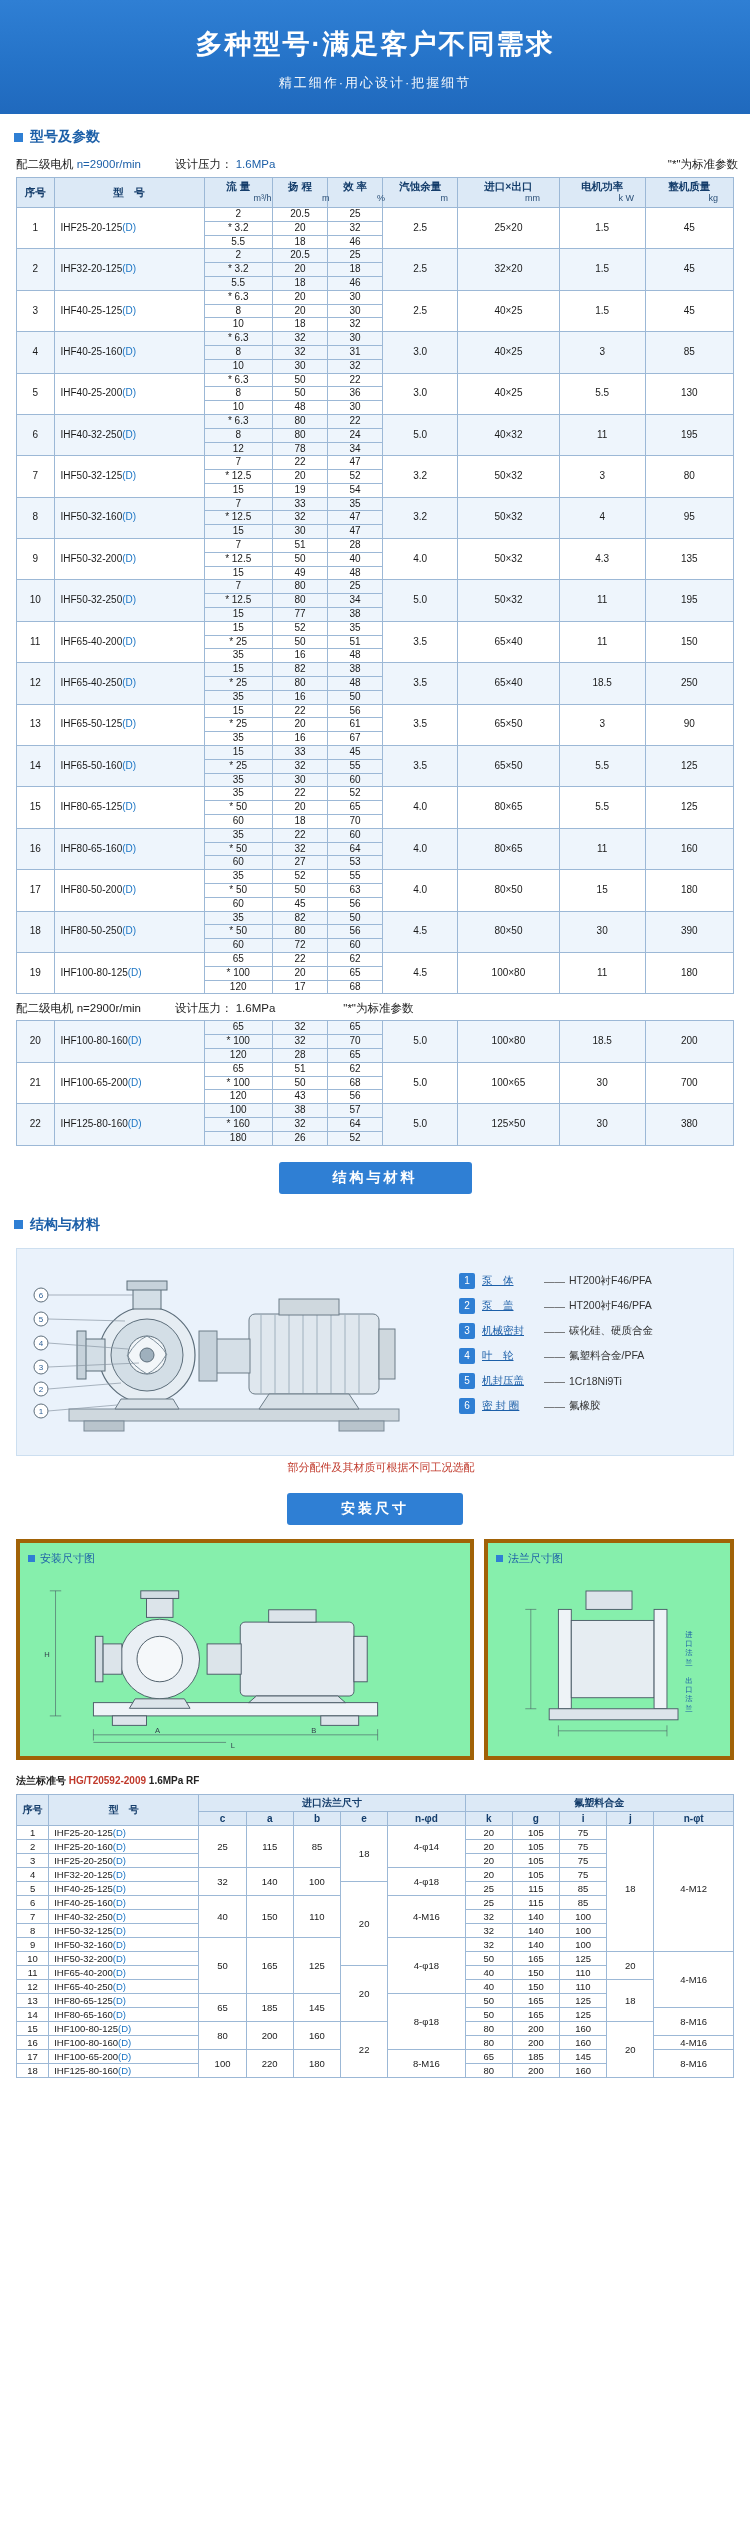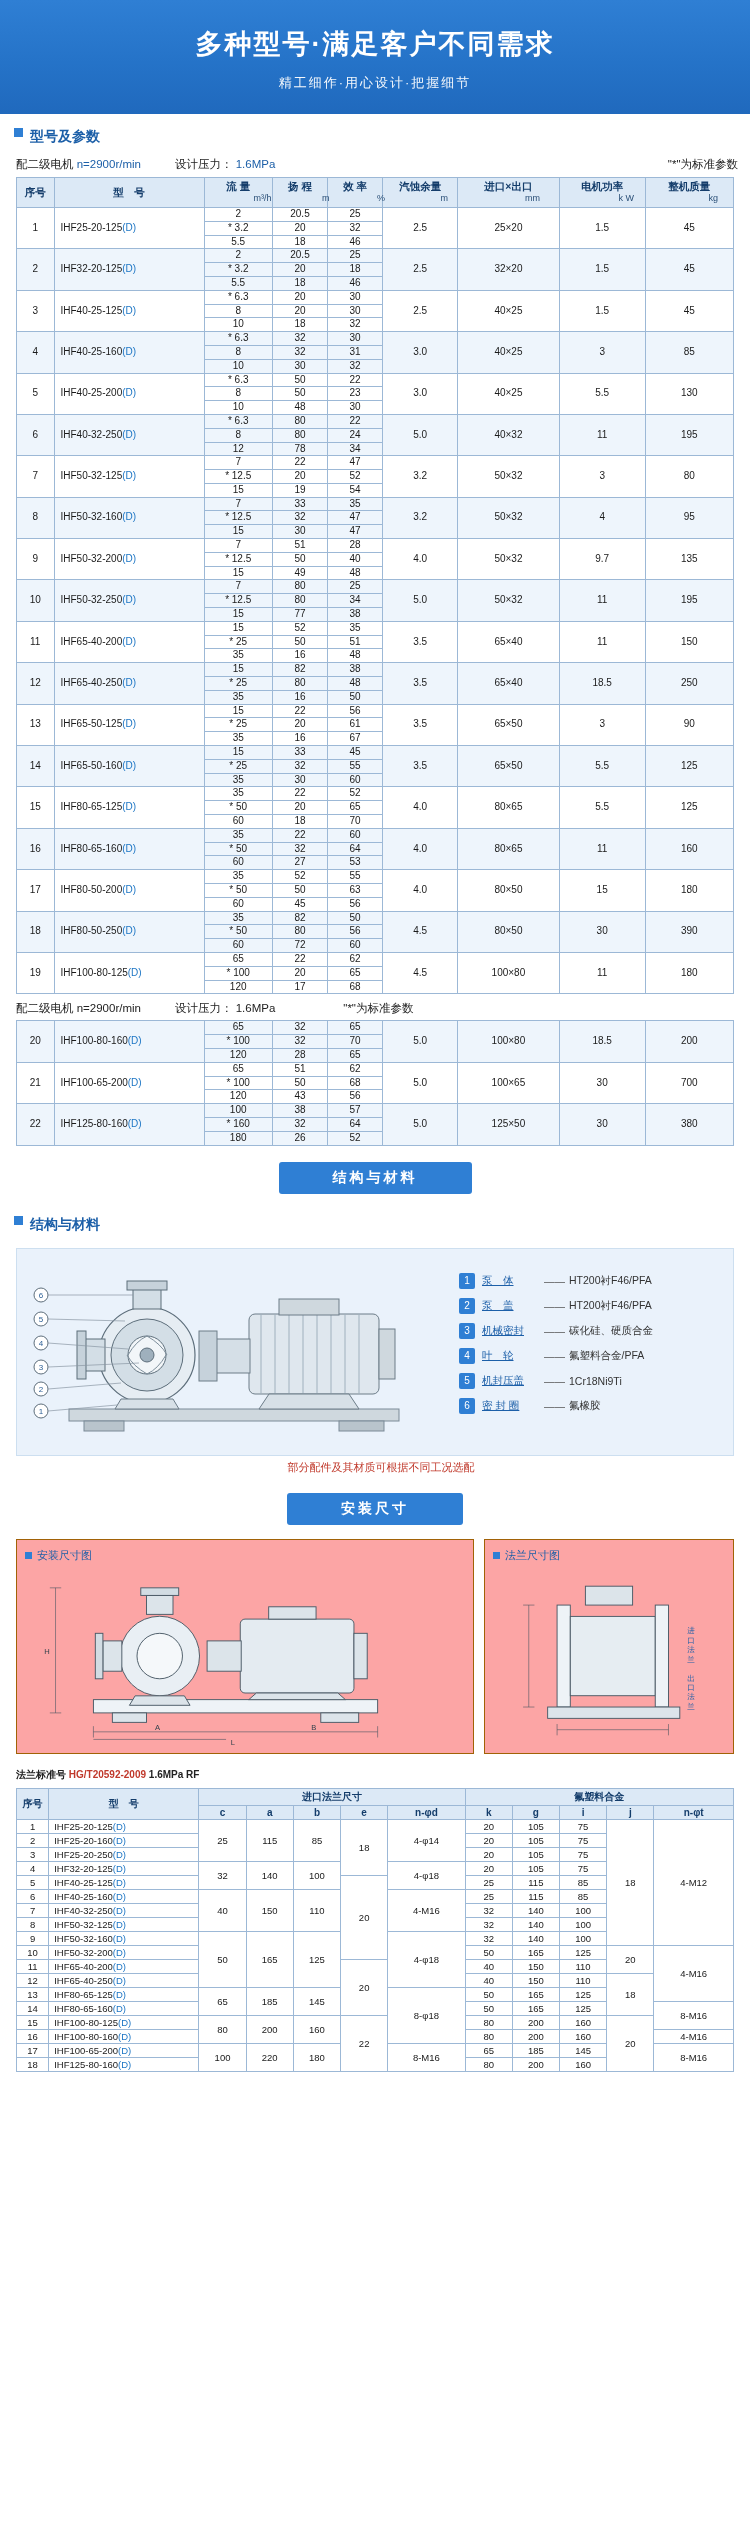--- a/index.html
+++ b/index.html
@@ -27,21 +27,21 @@
     font-weight:bold;
   }
   .banner .sub {
     font-size:13px;
     letter-spacing:2px;
     opacity:.95;
   }
 
   
   .sec-head {
-    display:flex; align-items:flex-start;
+    display:flex; align-items:center;
     padding:14px 14px 8px 14px;
     font-size:14px; font-weight:bold; color:#1c5fa8;
   }
   .sec-head .sq {
     width:9px; height:9px; background:#2f7fd4;
     margin-right:7px; display:inline-block;
   }
 
   
   .info-bar {
@@ -118,21 +118,21 @@
     width:16px; height:16px; border-radius:2px; background:#2f7fd4; color:#fff;
     font-size:10px; line-height:16px; text-align:center; margin-right:7px; flex:0 0 auto;
   }
   .legend-row .nm { color:#1c5fa8; width:58px; flex:0 0 auto;text-decoration:underline; }
   .legend-row .dash { color:#555; margin:0 4px; }
   .legend-row .mat { color:#333; }
   .struct-note { text-align:center; color:#c0392b; font-size:11px; padding:4px 0 2px;margin-left:12px; }
 
   
   .two-fig { display:flex; gap:10px; margin:6px 16px 0; }
-  .fig-box { flex:1; border:1px solid #a16207; background:#fca5a5; padding:6px; }
+  .fig-box { flex:1; border:4px solid #a16207; background:#86efac; padding:6px; }
   .fig-box.narrow { flex:0 0 250px; }
   .fig-cap { font-size:11px; color:#1c5fa8; margin:2px 0 4px 2px; display:flex; align-items:center;}
   .fig-cap .sq { width:7px;height:7px;background:#2f7fd4;margin-right:5px;display:inline-block;}
 
   
   .flange-title {
     padding:14px 16px 6px;
     font-size:10px; font-weight:bold; color:#222;
   }
   .flange-title .std { color:#c0392b; }
@@ -293,21 +293,21 @@
           <td>50</td>
           <td>22</td>
           <td rowspan="3">3.0</td>
           <td rowspan="3">40×25</td>
           <td rowspan="3">5.5</td>
           <td rowspan="3">130</td>
         </tr>
         <tr>
           <td>8</td>
           <td>50</td>
-          <td>23</td>
+          <td>36</td>
         </tr>
         <tr>
           <td>10</td>
           <td>48</td>
           <td>30</td>
         </tr>
         <tr class="alt">
           <td rowspan="3">6</td>
           <td rowspan="3" class="model">IHF40-32-250<span class="d">(D)</span></td>
           <td>* 6.3</td>
@@ -371,21 +371,21 @@
           <td>47</td>
         </tr>
         <tr>
           <td rowspan="3">9</td>
           <td rowspan="3" class="model">IHF50-32-200<span class="d">(D)</span></td>
           <td>7</td>
           <td>51</td>
           <td>28</td>
           <td rowspan="3">4.0</td>
           <td rowspan="3">50×32</td>
-          <td rowspan="3">9.7</td>
+          <td rowspan="3">4.3</td>
           <td rowspan="3">135</td>
         </tr>
         <tr>
           <td>* 12.5</td>
           <td>50</td>
           <td>40</td>
         </tr>
         <tr>
           <td>15</td>
           <td>49</td>

